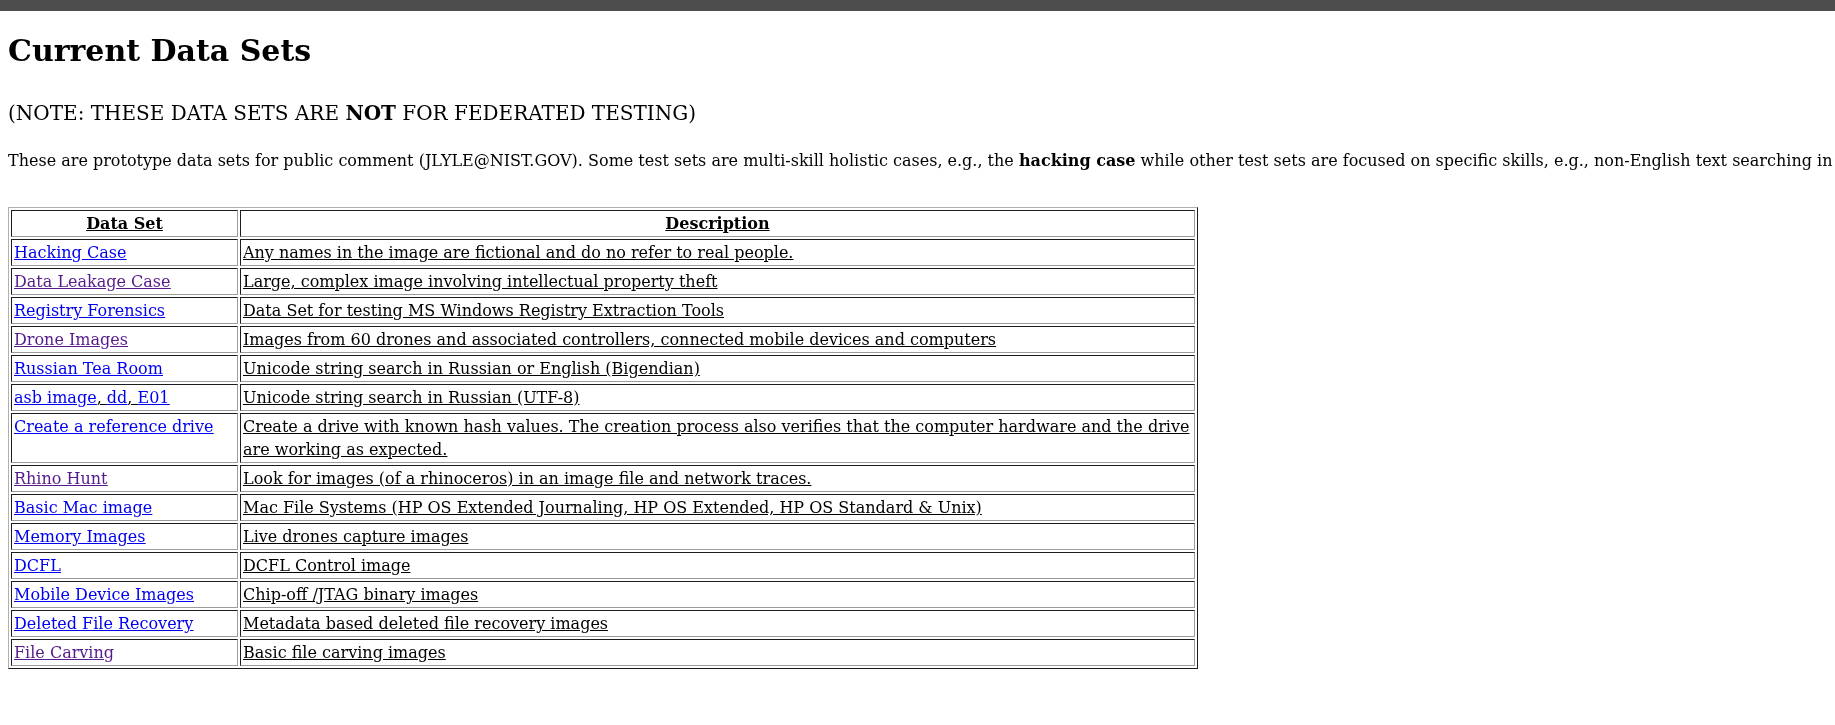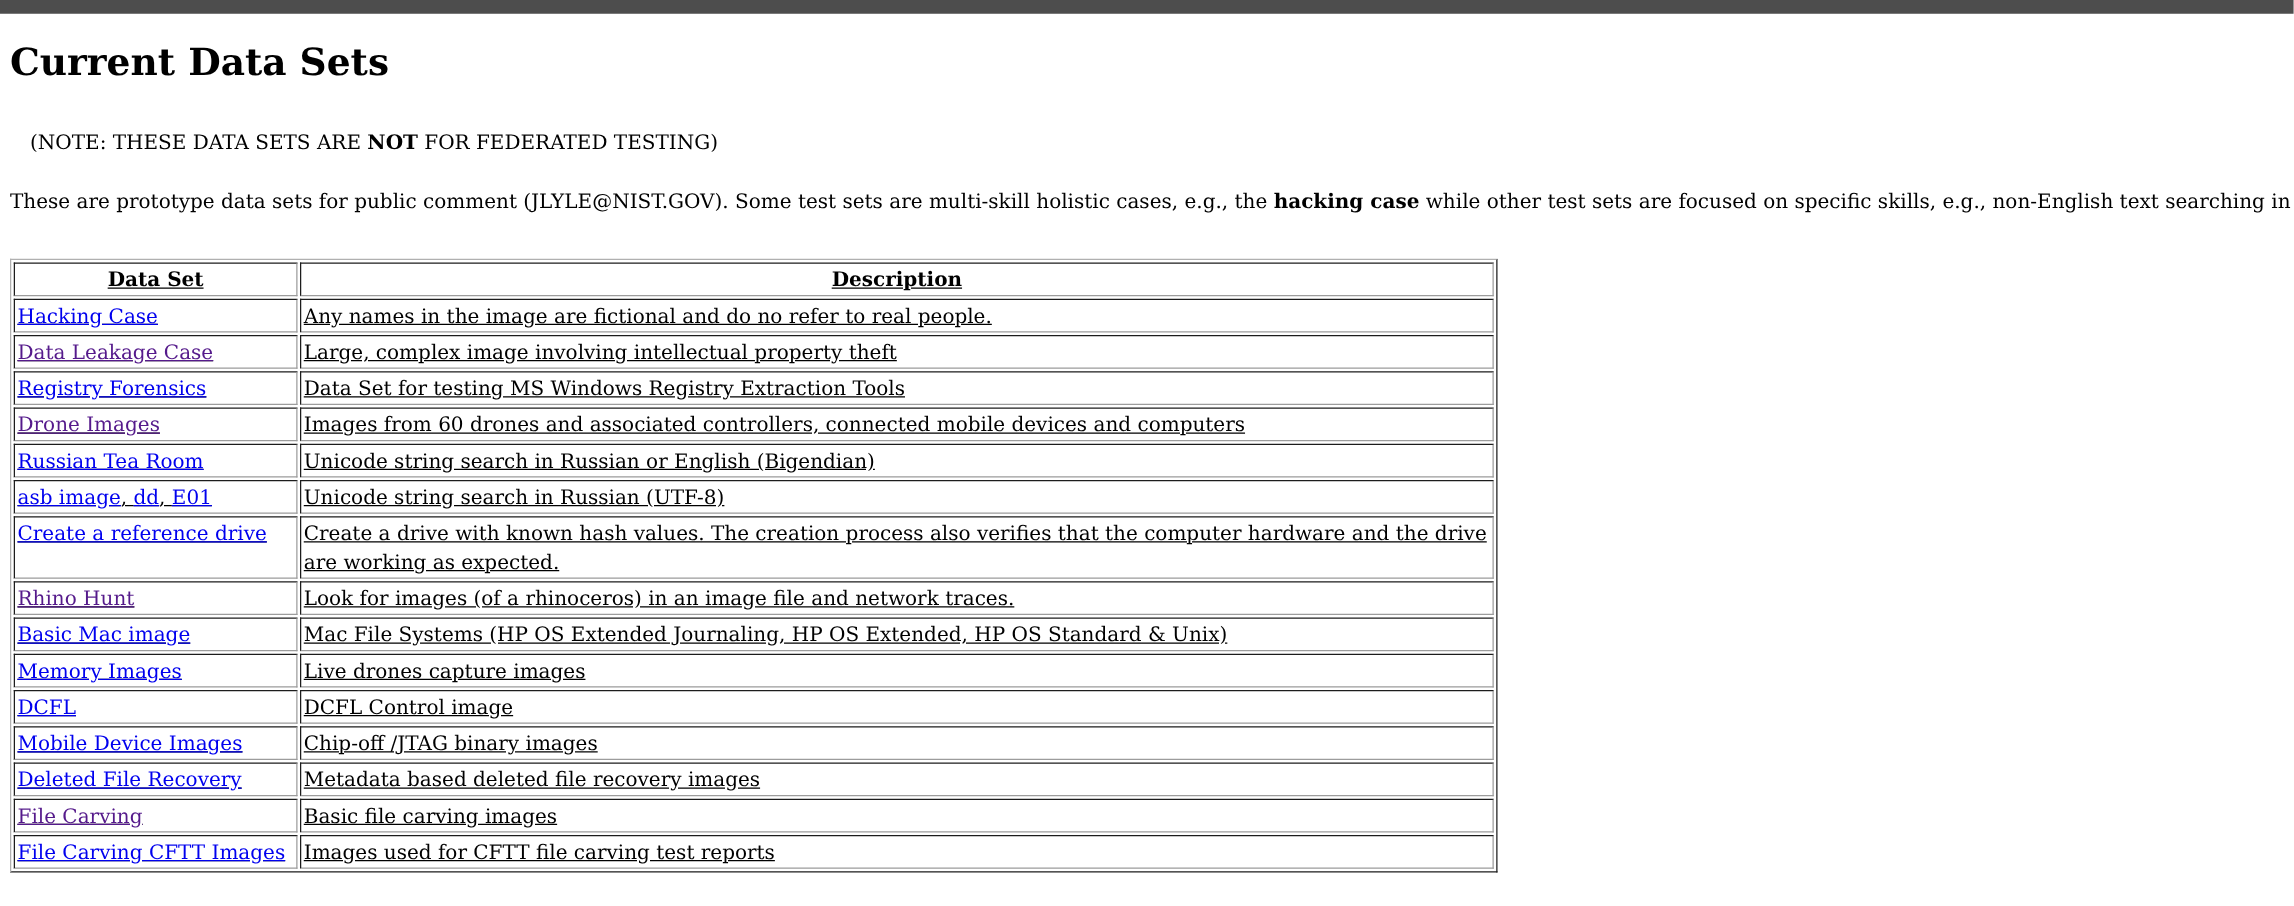--- a/index.html
+++ b/index.html
@@ -22,23 +22,23 @@
   .content {
     padding: 0 8px;
   }
   h1.page-title {
     font-size: 30px;
     line-height: 35px;
     font-weight: bold;
     margin: 22px 0 36px 0;
   }
   p.note {
-    font-size: 16px;
+    font-size: 20px;
     line-height: 19px;
-    margin: 0 0 28px 16px;
+    margin: 0 0 28px 0;
   }
   p.intro {
     font-size: 16px;
     line-height: 19px;
     margin: 0;
     white-space: nowrap;
   }
   table.datasets {
     margin-top: 37px;
     width: 1190px;
@@ -147,20 +147,16 @@
           <td class="col-desc">Chip-off /JTAG binary images</td>
         </tr>
         <tr>
           <td class="col-dataset"><a href="#" class="ds-link">Deleted File Recovery</a></td>
           <td class="col-desc">Metadata based deleted file recovery images</td>
         </tr>
         <tr>
           <td class="col-dataset"><a href="#" class="ds-link visited">File Carving</a></td>
           <td class="col-desc">Basic file carving images</td>
         </tr>
-        <tr>
-          <td class="col-dataset"><a href="#" class="ds-link">File Carving CFTT Images</a></td>
-          <td class="col-desc">Images used for CFTT file carving test reports</td>
-        </tr>
       </tbody>
   </table>
 
 </div>
 
 </body></html>

